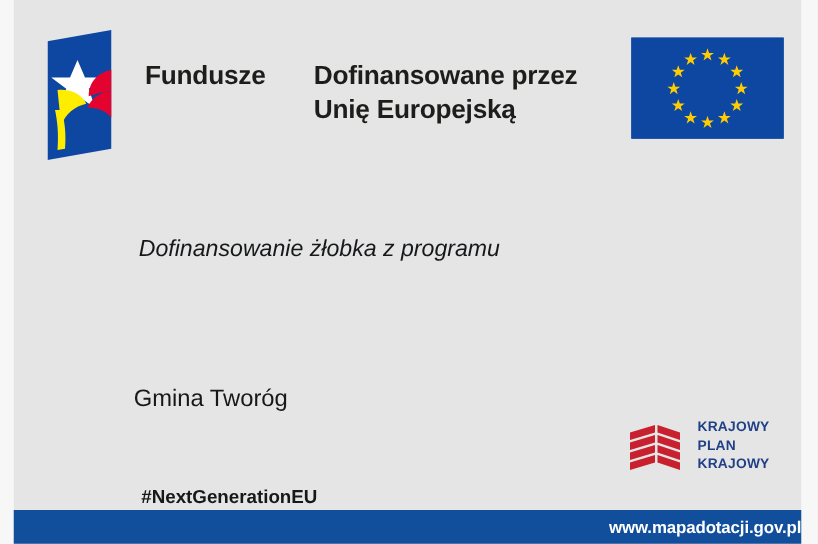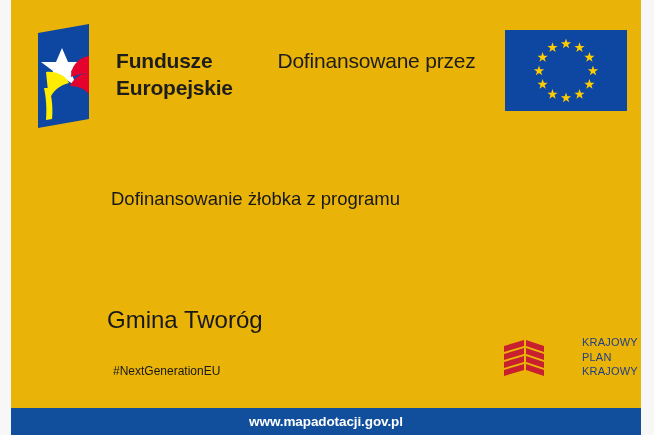--- a/index.html
+++ b/index.html
@@ -13,21 +13,21 @@
     overflow: hidden;
     font-family: "Liberation Sans", sans-serif;
   }
 
   #poster {
     position: absolute;
     left: 11px;
     top: 0;
     width: 630px;
     height: 435px;
-    background: #eab308;
+    background: #e5e5e5;
   }
 
   
   .header-strip {
     position: absolute;
     left: 0;
     top: 0;
     width: 630px;
     height: 140px;
   }
@@ -54,25 +54,25 @@
     letter-spacing: -0.2px;
     text-align: left;
   }
 
   .eu-text {
     position: absolute;
     left: 240px;
     top: 47px;
     width: 251px;
     font-size: 21px;
-    font-weight: normal;
+    font-weight: bold;
     line-height: 27px;
     color: #1d1d1b;
     letter-spacing: -0.2px;
-    text-align: center;
+    text-align: left;
   }
 
   .eu-flag {
     position: absolute;
     left: 494px;
     top: 30px;
     width: 122px;
     height: 81px;
     background: #0e47a1;
   }
@@ -80,39 +80,41 @@
 
   
   .project-title {
     position: absolute;
     left: 100px;
     top: 186px;
     width: 420px;
     font-size: 18.5px;
     line-height: 25px;
     color: #17181a;
+    font-style: italic;
   }
 
   .beneficiary {
     position: absolute;
     left: 96px;
     top: 307px;
     width: 400px;
-    font-size: 24px;
+    font-size: 19px;
     line-height: 25px;
     color: #17181a;
   }
 
   .hashtag {
     position: absolute;
     left: 102px;
-    top: 364px;
-    font-size: 12px;
+    top: 390px;
+    font-size: 15px;
     line-height: 15px;
     color: #17181a;
+    font-weight: bold;
   }
 
   
   .kpo {
     position: absolute;
     left: 489px;
     top: 333px;
     width: 135px;
     height: 52px;
   }
@@ -122,45 +124,44 @@
     top: 4px;
     width: 50px;
     height: 44px;
   }
   .kpo-mark svg { display: block; }
   .kpo-text {
     position: absolute;
     left: 58px;
     top: 2px;
     font-size: 11px;
-    font-weight: normal;
+    font-weight: bold;
     line-height: 14.5px;
     letter-spacing: 0.2px;
     color: #1f3f87;
-    margin-left: 24px;
   }
   .kpo-text span { display: block; }
 
   
   .footer-bar {
     position: absolute;
     left: 0;
     top: 408px;
     width: 630px;
     height: 27px;
     background: #114f9c;
   }
   .footer-url {
     position: absolute;
     left: 0;
     top: 0;
     width: 630px;
     height: 27px;
     line-height: 27px;
-    text-align: center;
+    text-align: right;
     color: #ffffff;
     font-size: 13.5px;
     font-weight: bold;
     letter-spacing: -0.1px;
   }
 </style>
 </head>
 <body>
 
 <div id="poster">
@@ -173,25 +174,25 @@
         <path d="M24 24 L30 38 L45 38 L33 47 L38 62 L24 53 L10 62 L15 47 L3 38 L18 38 Z" fill="#ffffff"></path>
         <path d="M51 32 C40 34 33 42 33 53 C39 51 46 49 51 49 Z" fill="#e3032e"></path>
         <path d="M51 49 C44 49 36 53 32 62 C40 62 47 65 51 70 Z" fill="#e3032e"></path>
         <path d="M8 48 C18 47 27 51 31 59 C22 61 14 67 11 77 Z" fill="#ffed00"></path>
         <path d="M11 64 C14 73 15 84 14 95 L8 96 C9 84 8 73 6 64 Z" fill="#ffed00"></path>
       </svg>
     </div>
 
     <div class="fe-text">
       <div>Fundusze</div>
-      <div>Europejskie</div>
     </div>
 
     <div class="eu-text">
       <div>Dofinansowane przez</div>
+      <div>Unię Europejską</div>
     </div>
 
     <div class="eu-flag">
       <svg width="122" height="81" viewBox="0 0 122 81" xmlns="http://www.w3.org/2000/svg">
         <rect x="0" y="0" width="122" height="81" fill="#0e47a1"></rect>
         <g fill="#ffcc00">
           <g transform="translate(61,14)">
               <polygon points="0,-5.4 1.27,-1.67 5.13,-1.67 2.03,0.64 3.17,4.37 0,2.08 -3.17,4.37 -2.03,0.64 -5.13,-1.67 -1.27,-1.67"></polygon>
             </g>
           <g transform="translate(74.5,17.6)">

